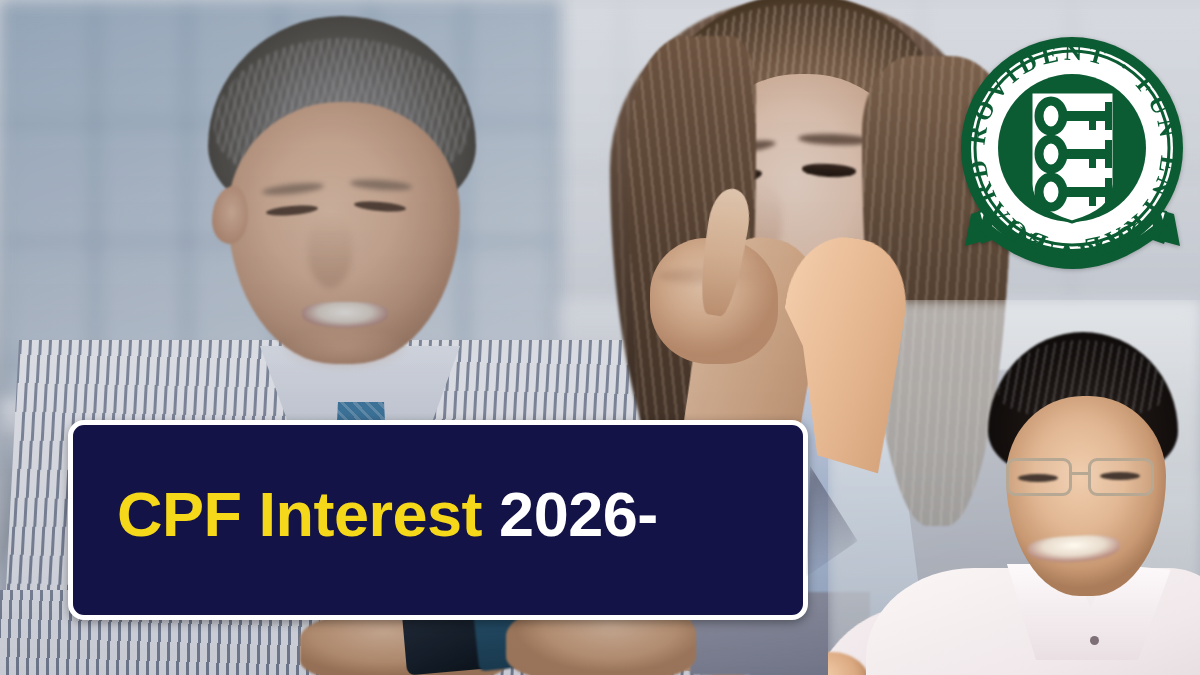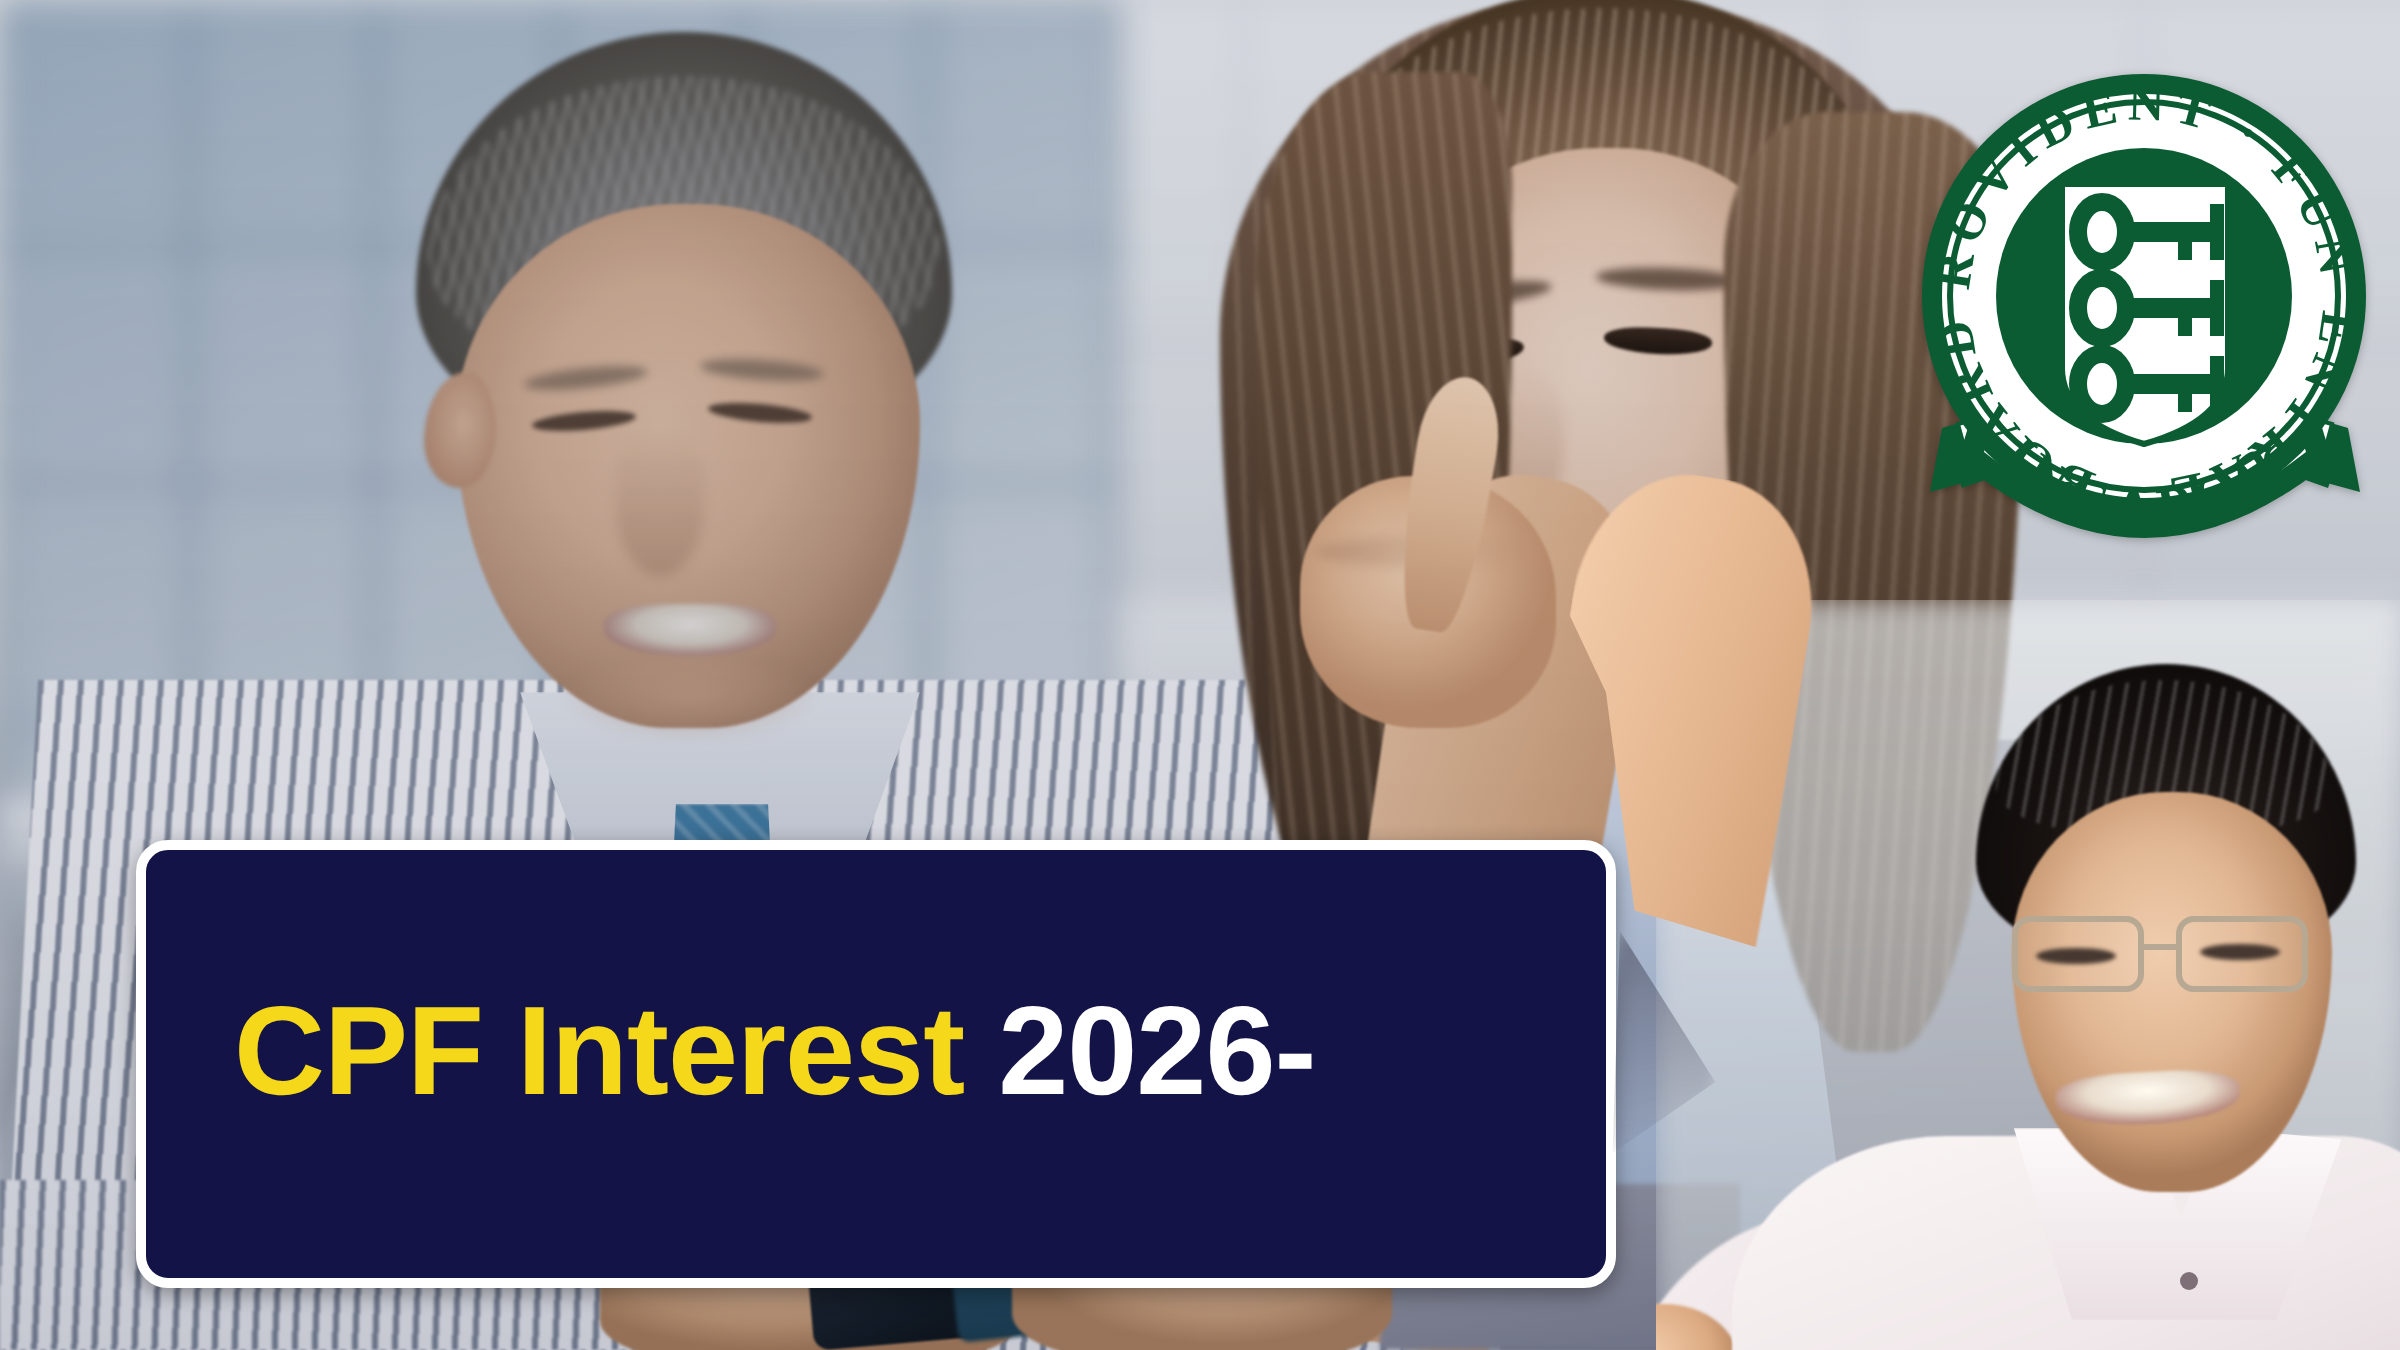--- a/index.html
+++ b/index.html
@@ -380,21 +380,21 @@
     background:#6a5a62; border-radius:50%; opacity:.85;
   }
 
   
   .cpf-logo{ position:absolute; left:955px; top:18px; width:235px; height:268px; }
   .cpf-logo svg{ width:100%; height:100%; display:block;
     filter:drop-shadow(0 1px 2px rgba(0,0,0,.25)); }
 
   
   .title-banner{
-    position:absolute; left:68px; top:420px; width:740px; height:224px;
+    position:absolute; left:68px; top:420px; width:740px; height:200px;
     background:#141347;
     border:5px solid #ffffff;
     border-radius:16px;
     box-shadow:0 3px 10px rgba(0,0,0,.35);
     display:flex; flex-direction:column; justify-content:center;
     padding:4px 14px 10px 44px;
     z-index:6;
   }
   .title-line{
     font-size:63px; line-height:1.02; font-weight:700;

